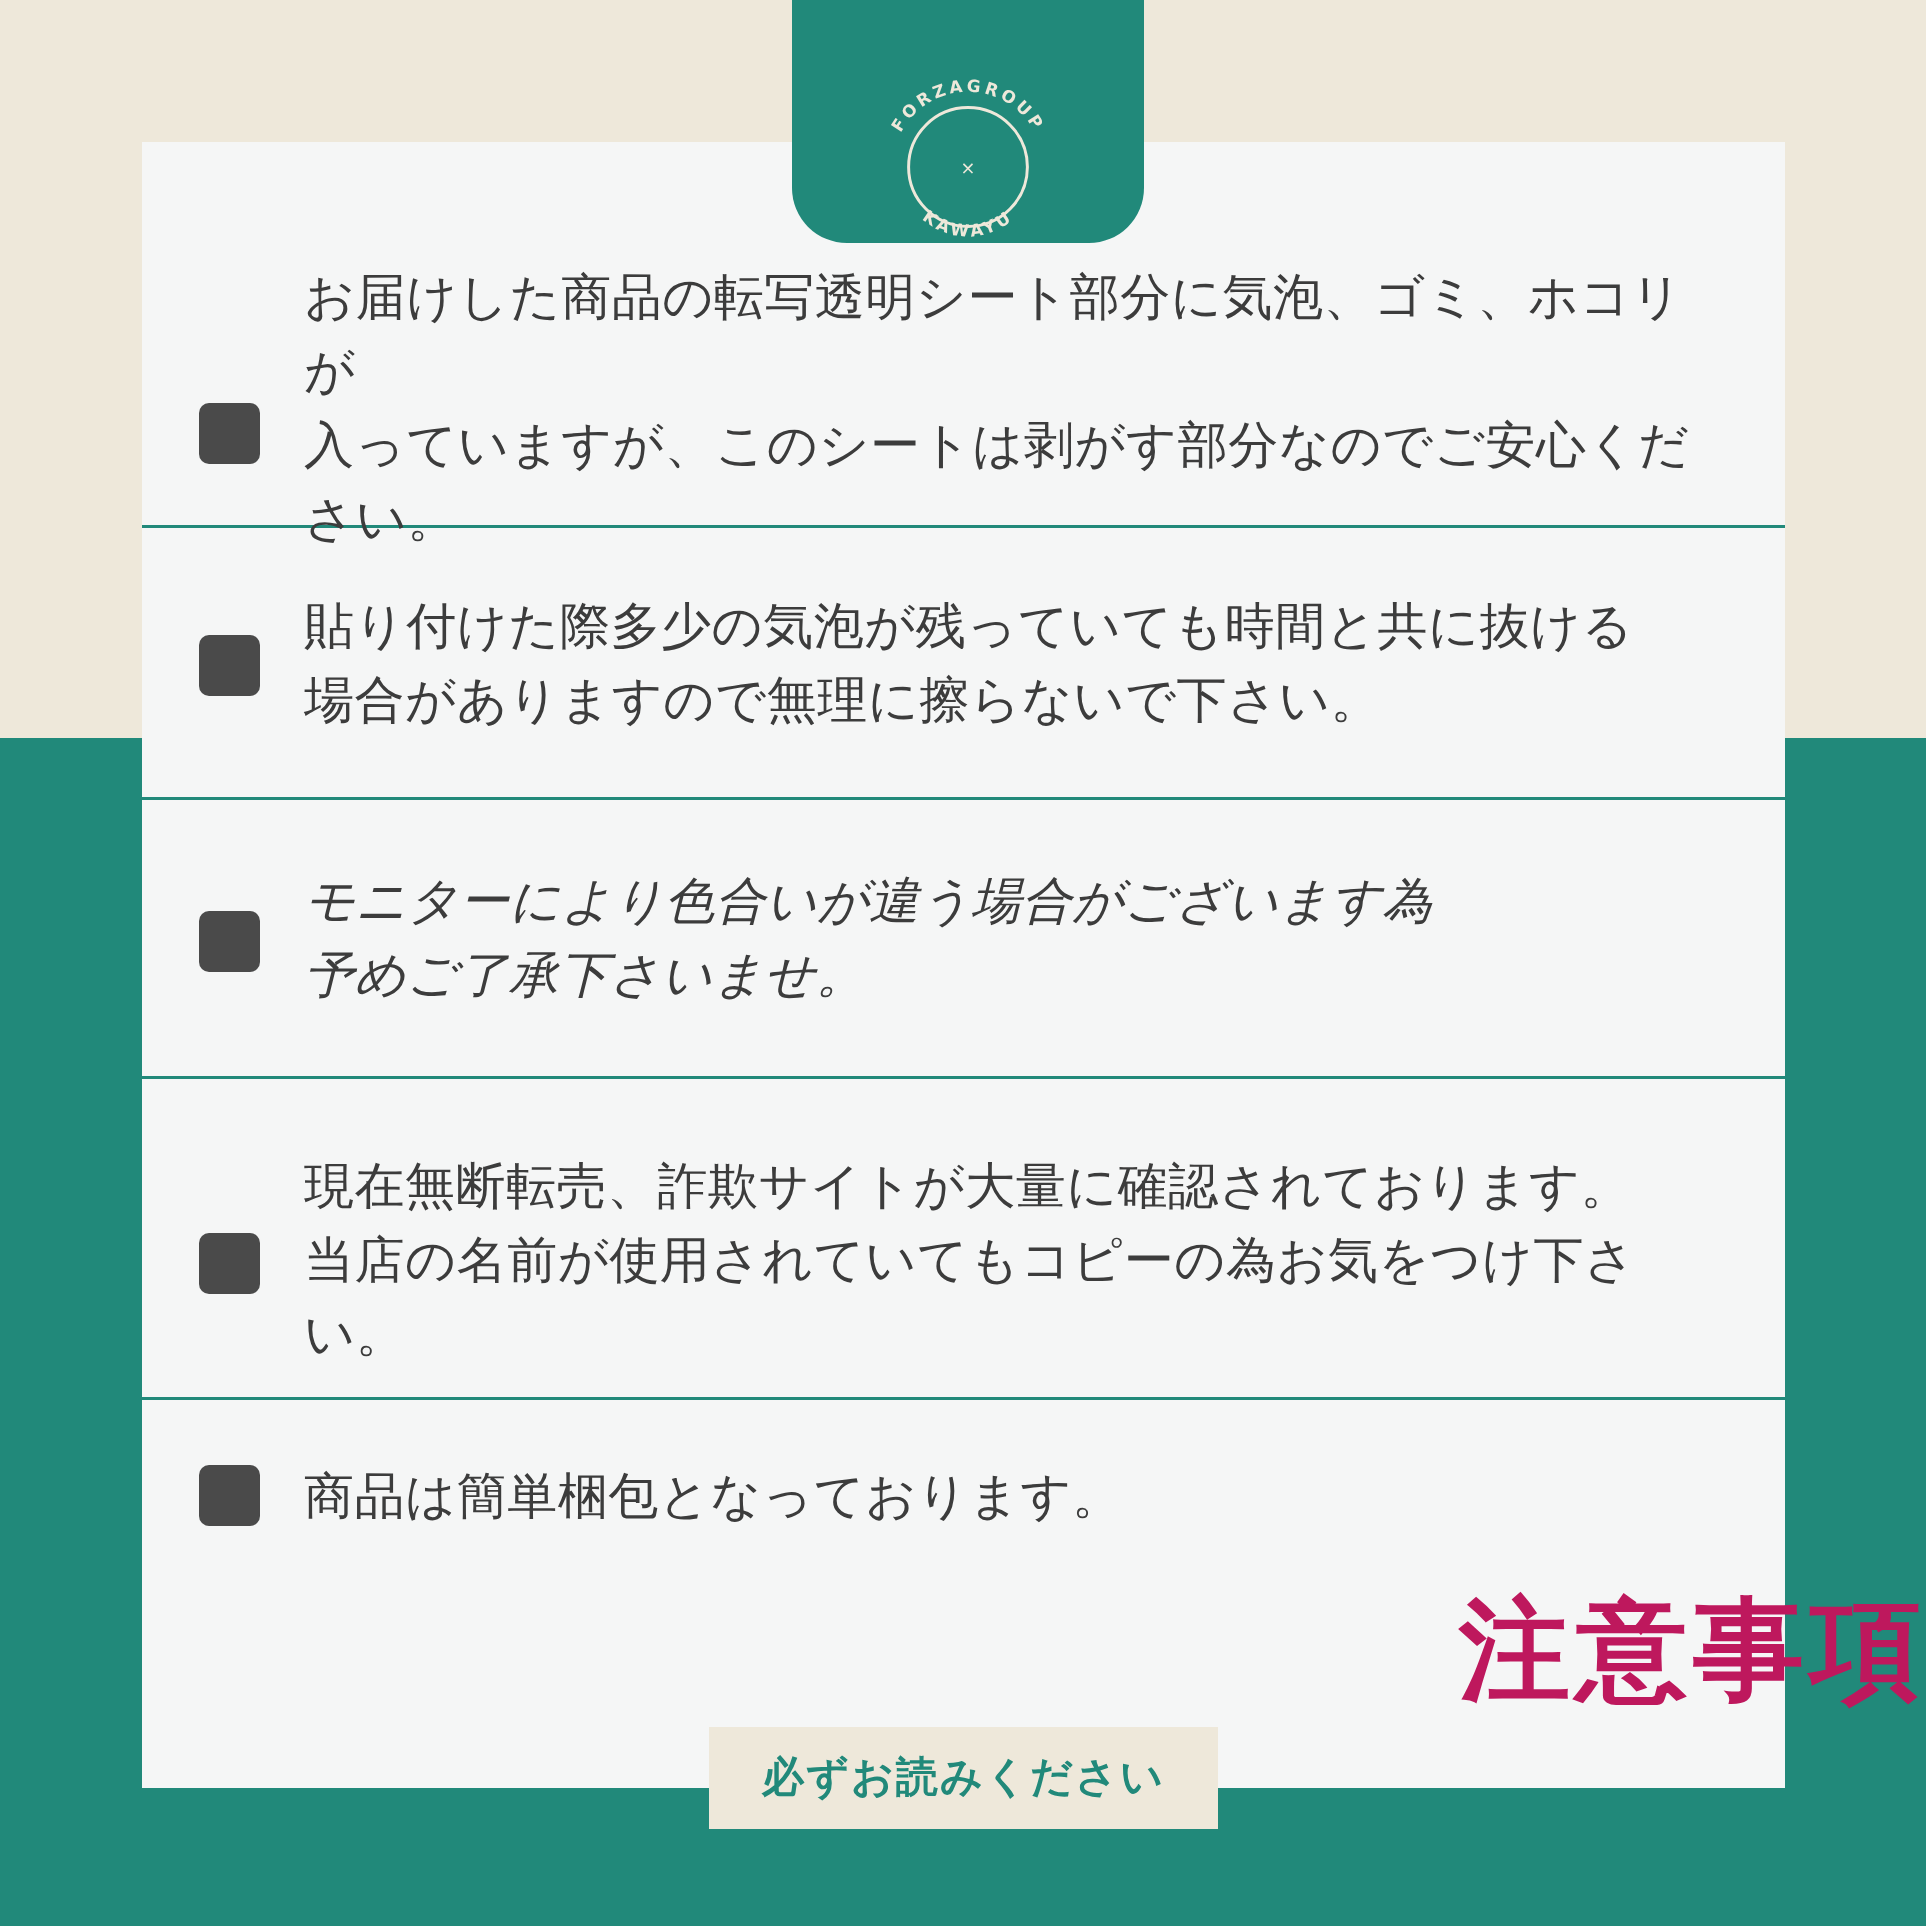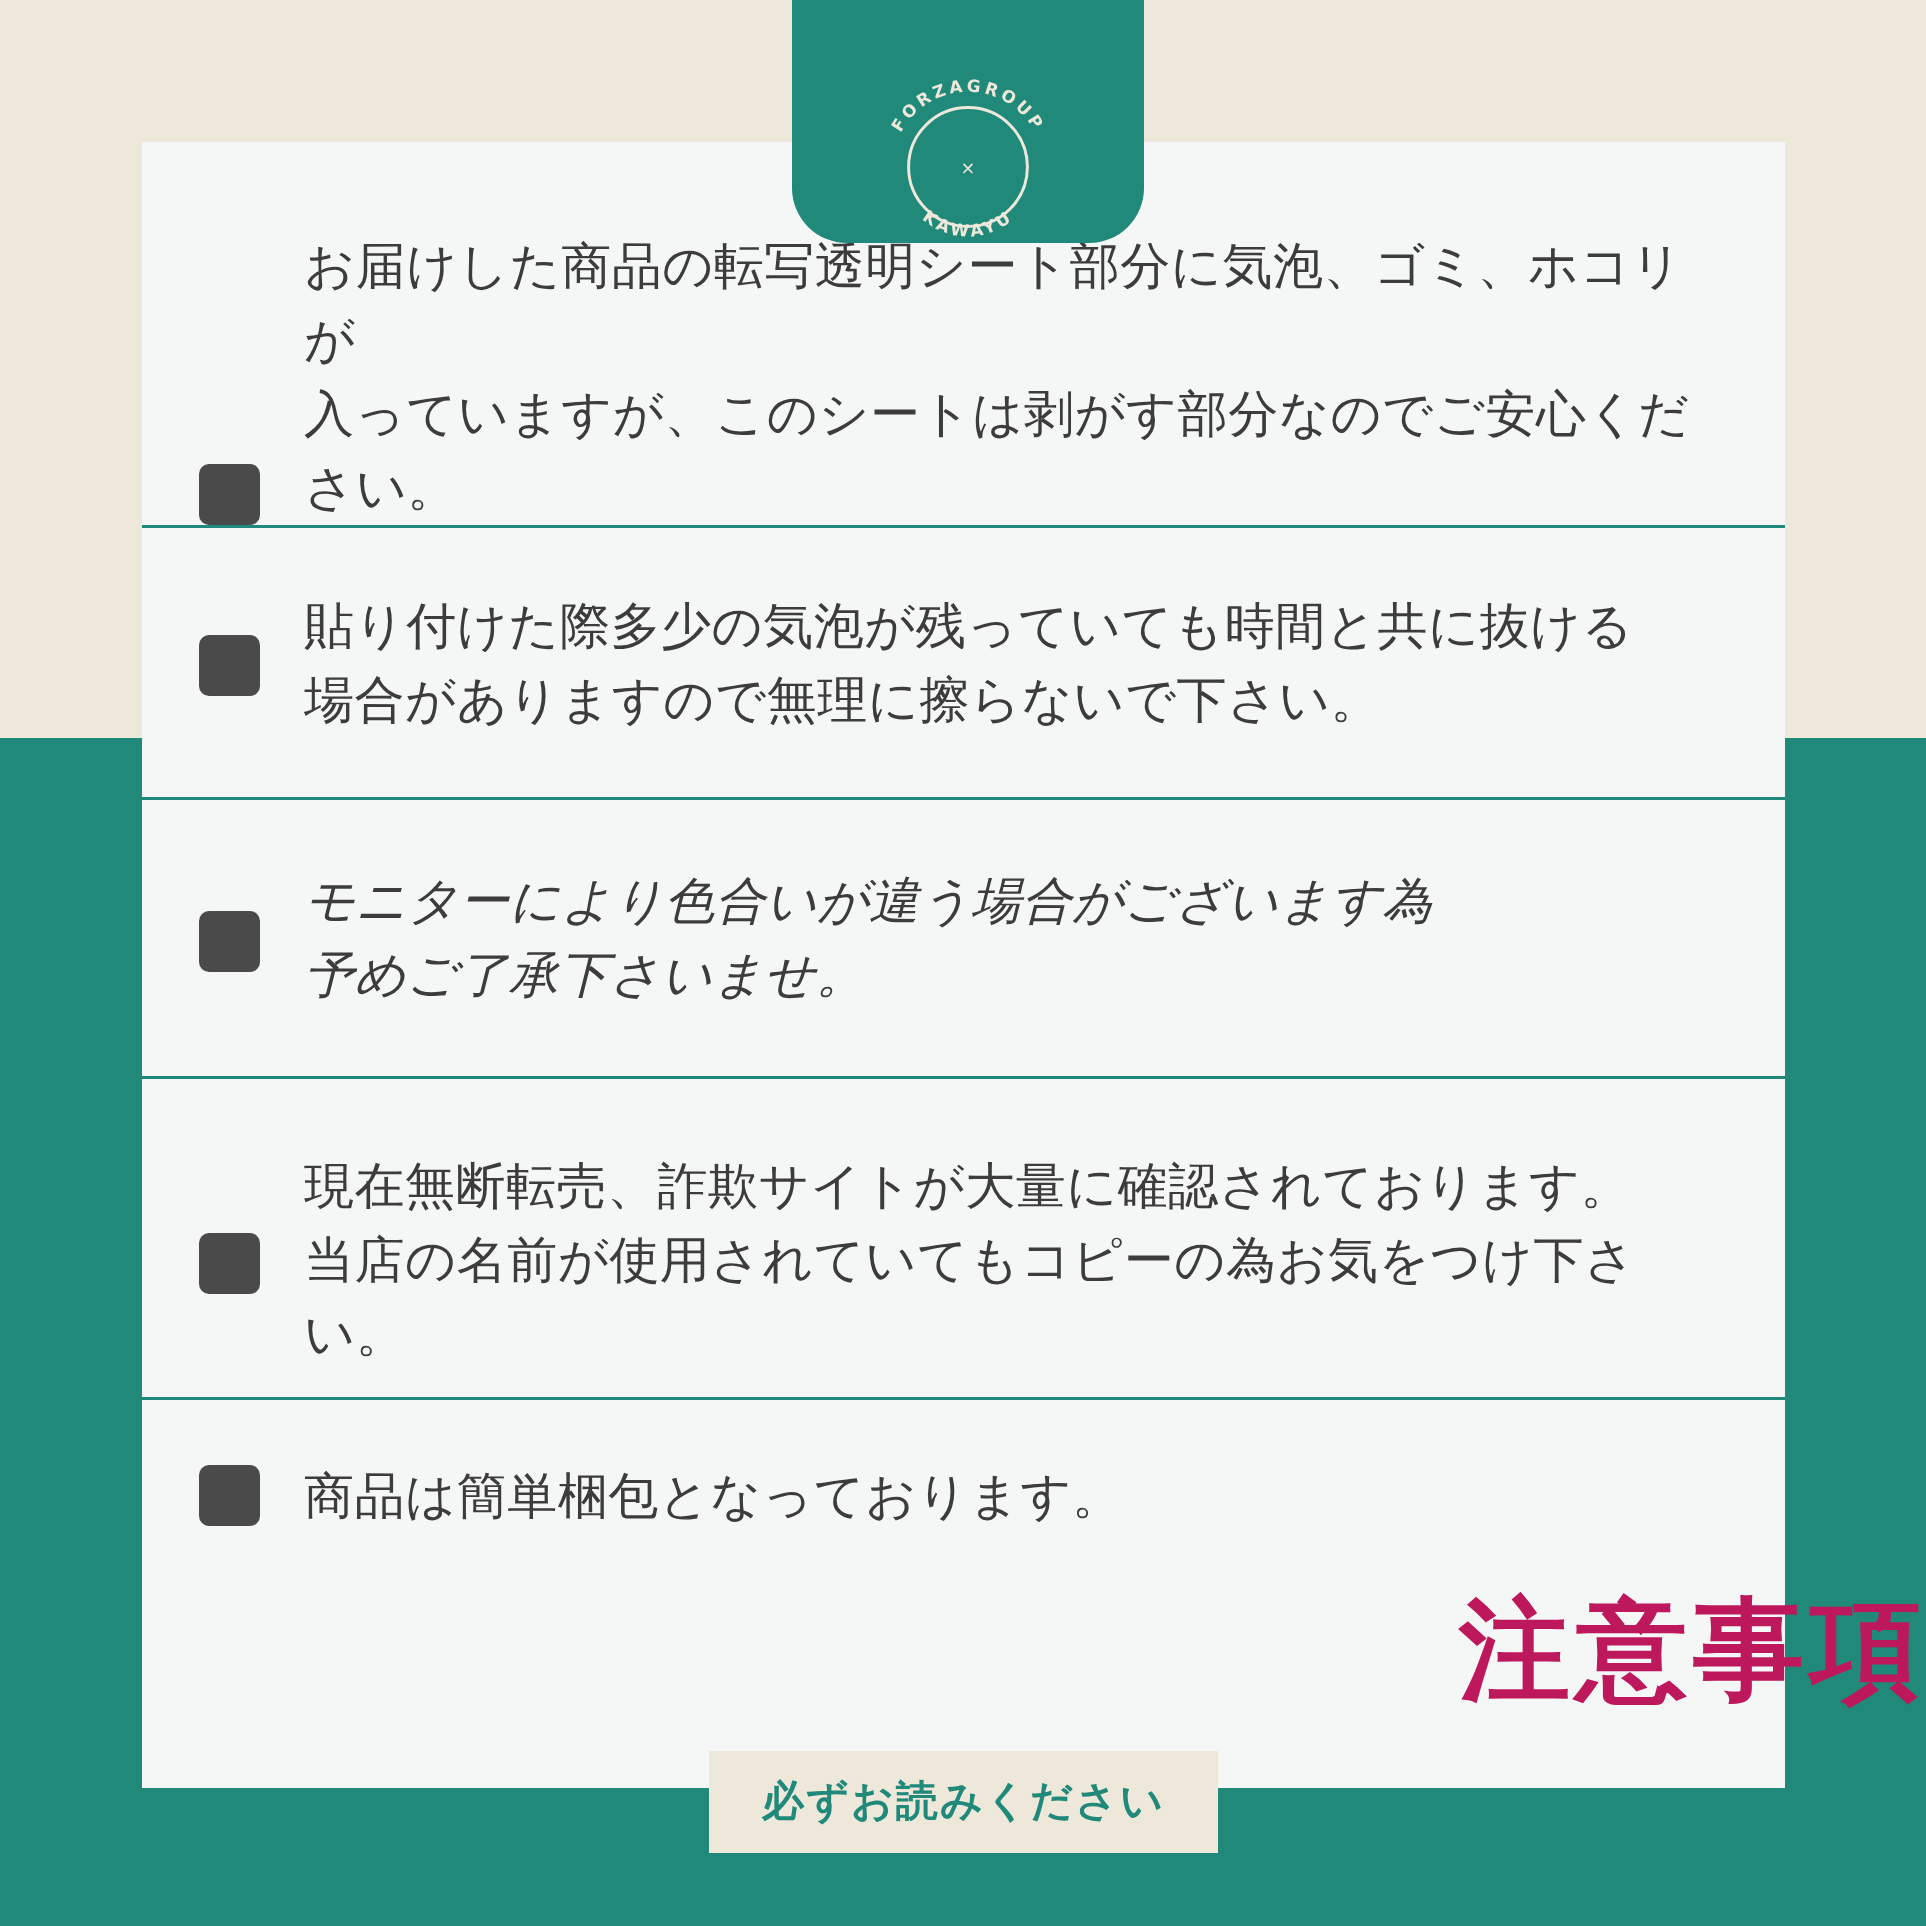--- a/index.html
+++ b/index.html
@@ -64,21 +64,21 @@
   }
   .row {
     display: flex;
     align-items: center;
     box-sizing: border-box;
     padding: 0 55px 0 57px;
     border-bottom: 3px solid #21897a;
     position: relative;
   }
   .row:last-child { border-bottom: none; border-radius: 9px; }
-  .row-1 { height: 386px; padding-top: 149px; align-items: flex-end; }
+  .row-1 { height: 386px; padding-top: 149px; align-items: center; }
   .row-2 { height: 272px; }
   .row-3 { height: 279px; font-style: italic; }
   .row-4 { height: 277px; margin-top: 44px; }
   .row-5 { height: 388px; align-items: flex-start; padding-top: 59px;}
 
   .bullet {
     flex: 0 0 auto;
     width: 61px;
     height: 61px;
     background: #4a4a4a;
@@ -110,21 +110,21 @@
   .footer-title {
     color: #be185d;
     font-size: 111px;
     font-weight: 700;
     letter-spacing: 6px;
     line-height: 1;
     text-align: right;
   }
   .footer-chip {
     display: inline-block;
-    margin-top: 46px;
+    margin-top: 22px;
     background: #eee8da;
     color: #21897a;
     font-size: 42px;
     font-weight: 700;
     letter-spacing: 2px;
     padding: 22px 53px 24px;
   }
 </style>
 </head>
 <body>

